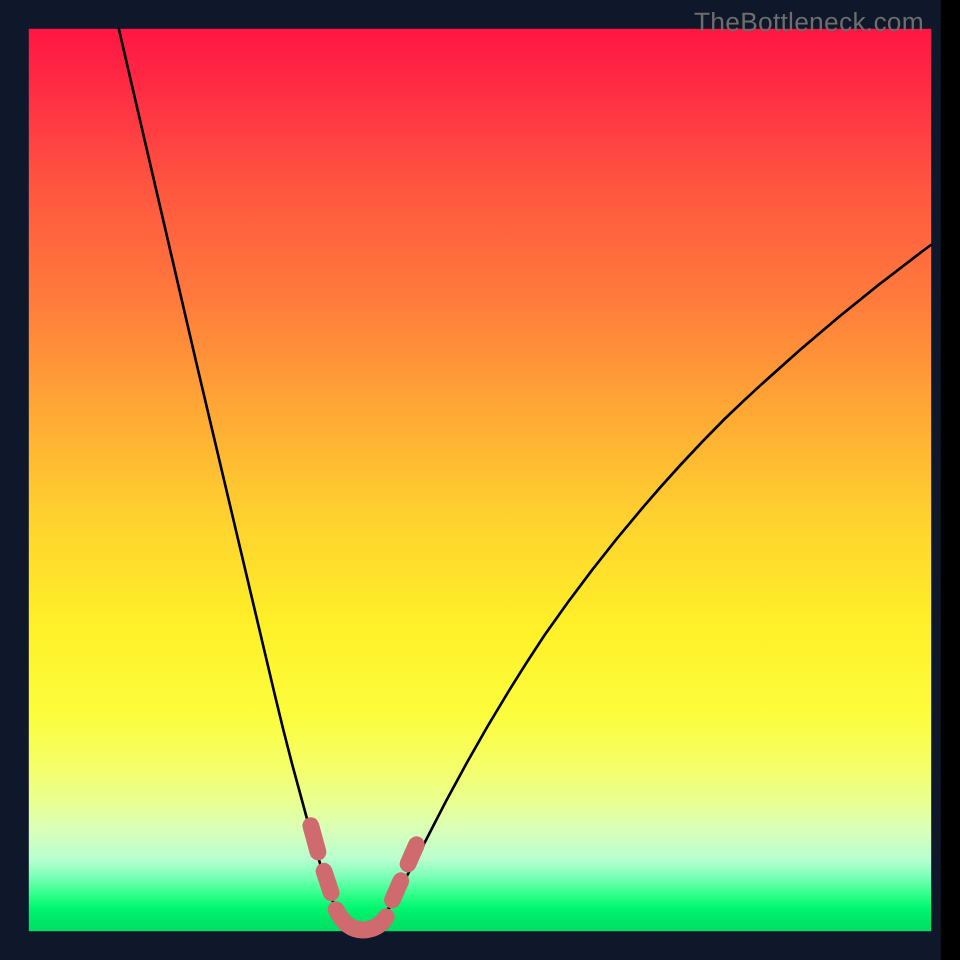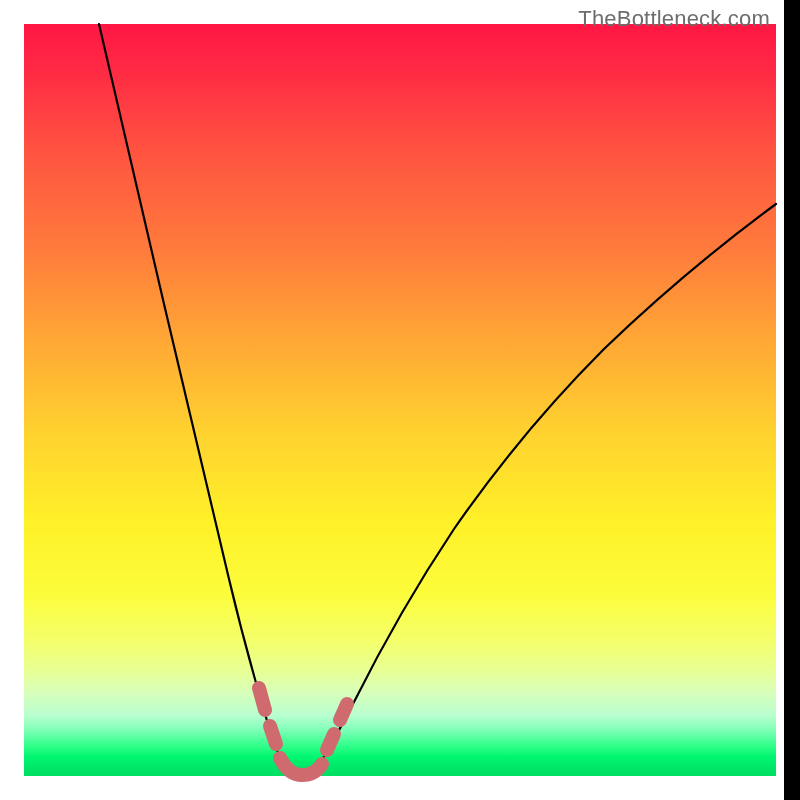--- a/index.html
+++ b/index.html
@@ -8,21 +8,21 @@
     width: 800px;
     height: 800px;
     background: #000;
     font-family: Arial, Helvetica, sans-serif;
     overflow: hidden;
   }
   .frame {
     position: relative;
     width: 784px;
     height: 800px;
-    background: #ffffff;
+    background: #0f172a;
   }
   .watermark {
     position: absolute;
     top: 6px;
     right: 14px;
     color: #6d6d6d;
     font-size: 22px;
     font-weight: 400;
     letter-spacing: 0.2px;
     z-index: 10;

